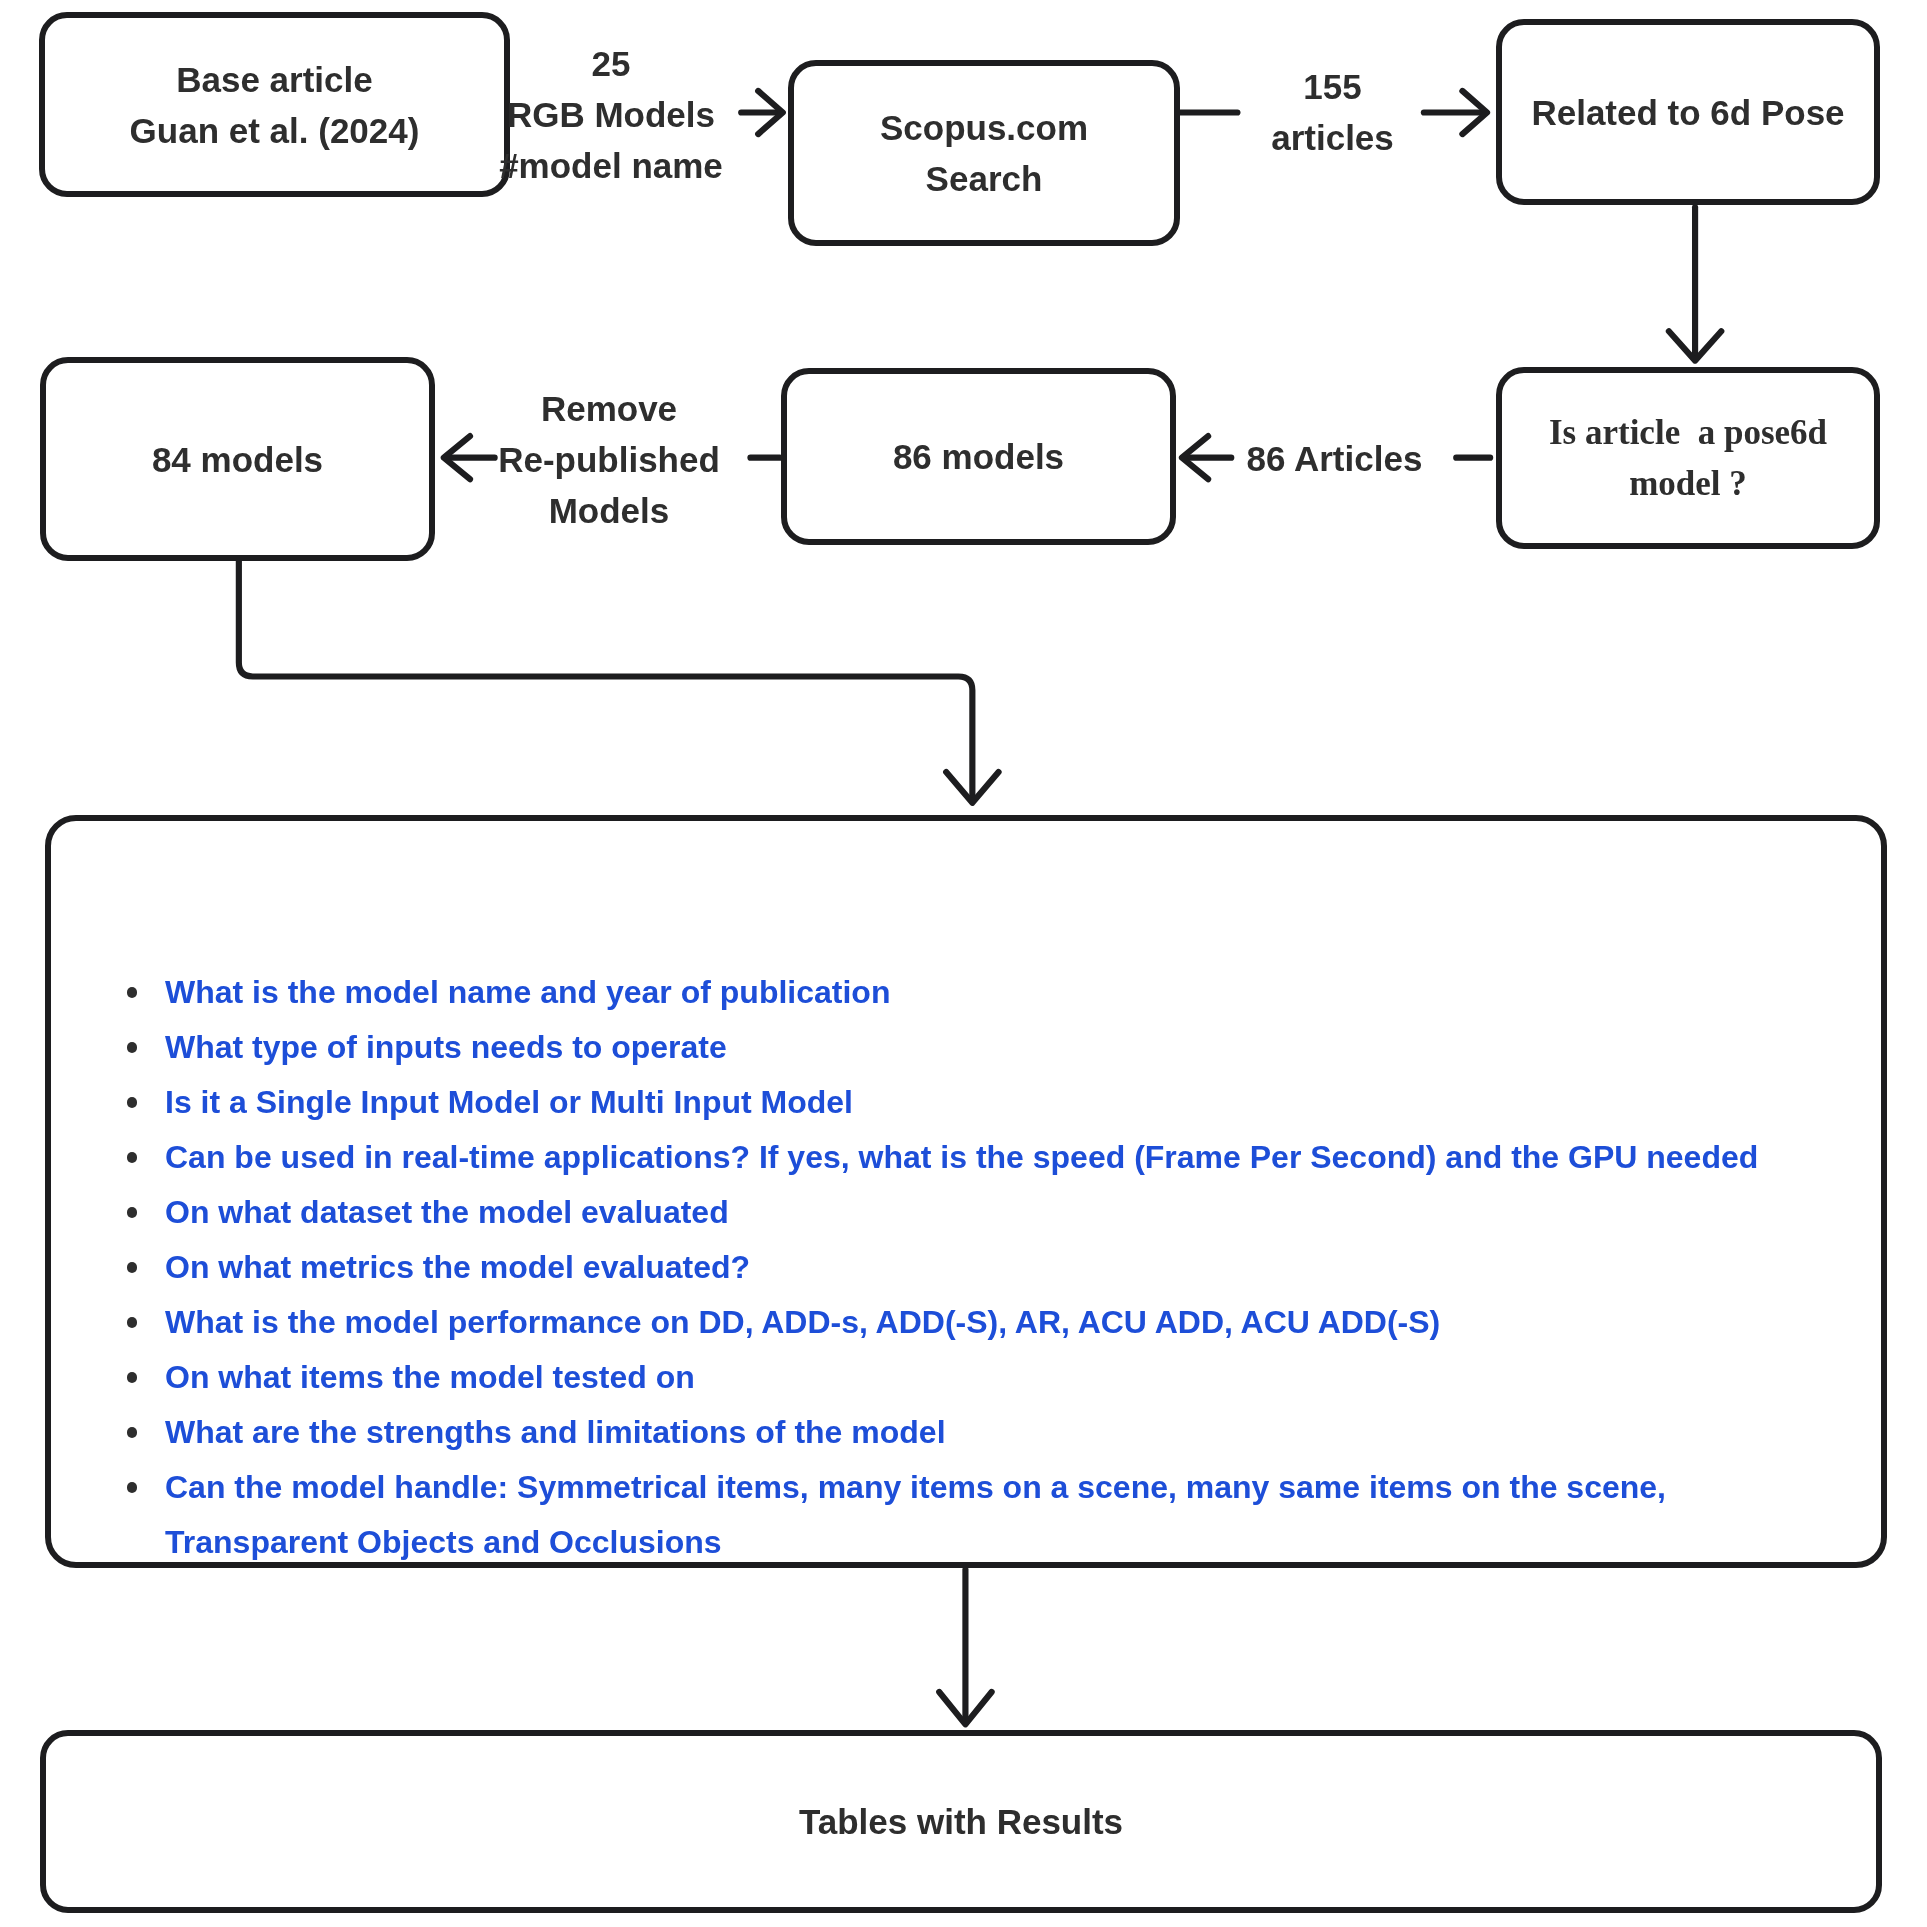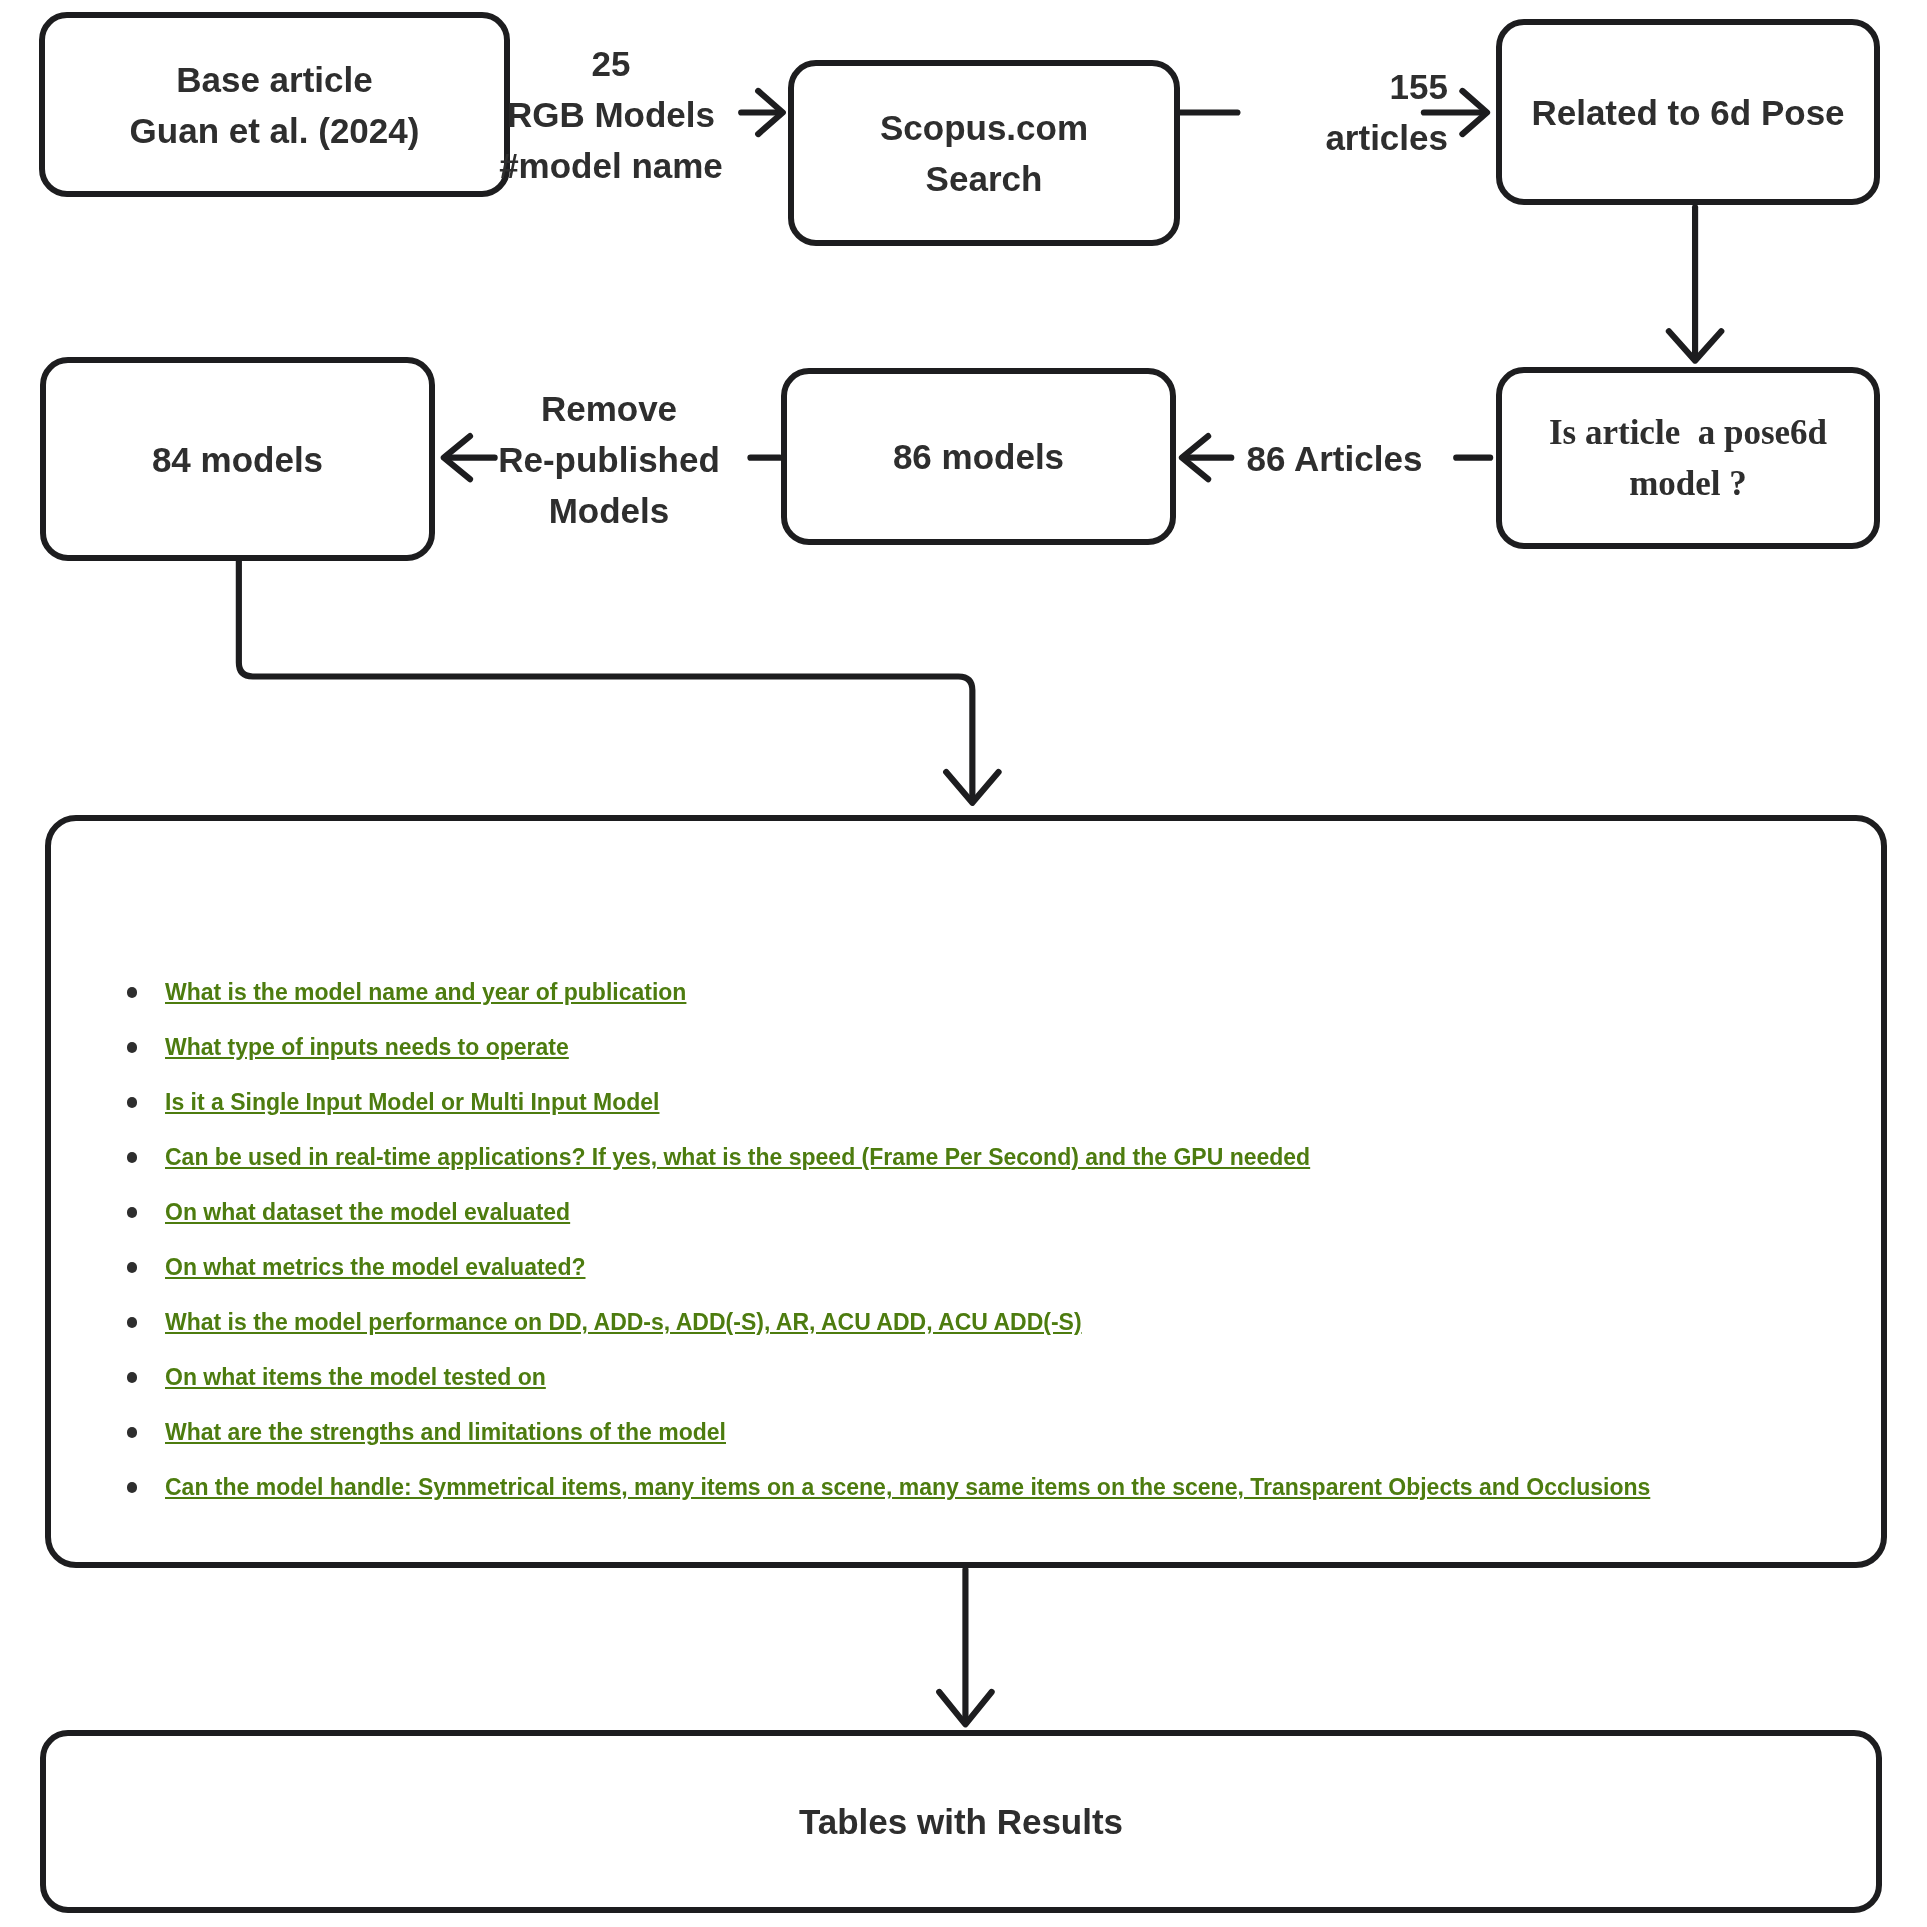--- a/index.html
+++ b/index.html
@@ -43,41 +43,40 @@
   #node-related        { left: 1496px; top: 19px;   width: 384px;  height: 186px; }
   #node-question       { left: 1496px; top: 367px;  width: 384px;  height: 182px; font-family: Liberation Serif, serif; }
   #node-models86       { left: 781px; top: 368px;  width: 395px;  height: 177px; }
   #node-models84       { left: 40px;   top: 357px;  width: 395px;  height: 204px; }
   #node-questions      { left: 45px;   top: 815px; width: 1842px; height: 753px;
                          align-items: flex-start; justify-content: flex-start;
                          text-align: left; border-radius: 31px; }
   #node-tables         { left: 40px;   top: 1730px; width: 1842px; height: 183px; }
 
   #label-rgb-models    { left: 457px;  top: 38px;   width: 308px; }
-  #label-155-articles  { left: 1217px; top: 61px;   width: 231px; text-align: right; }
+  #label-155-articles  { left: 1217px; top: 61px;   width: 231px; }
   #label-remove        { left: 455px;  top: 383px;  width: 308px; text-align: center; }
   #label-86-articles   { left: 1219px; top: 433px;  width: 231px; }
 
   .questions-content {
     padding: 42px 45px 0 71px;
     width: 100%;
     box-sizing: border-box;
   }
   .questions-content ul {
     margin: 0;
     padding: 0;
     list-style: none;
   }
   .questions-content li {
     position: relative;
     padding-left: 43px;
-    font-size: 23px;
+    font-size: 32px;
     line-height: 55px;
-    color: #4d7c0f;
-    text-decoration: underline;
+    color: #1d4ed8;
   }
   .questions-content li::before {
     content: '';
     position: absolute;
     left: 4.6px;
     top: 22.3px;
     width: 10.8px;
     height: 10.8px;
     border-radius: 50%;
     background: #2e2e2e;

